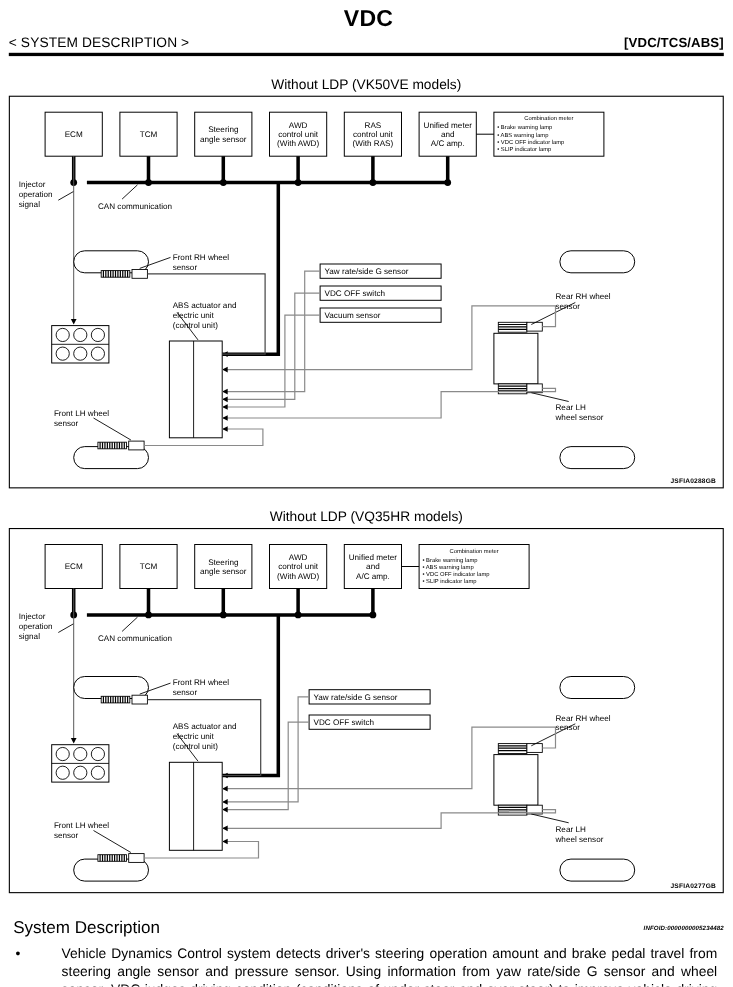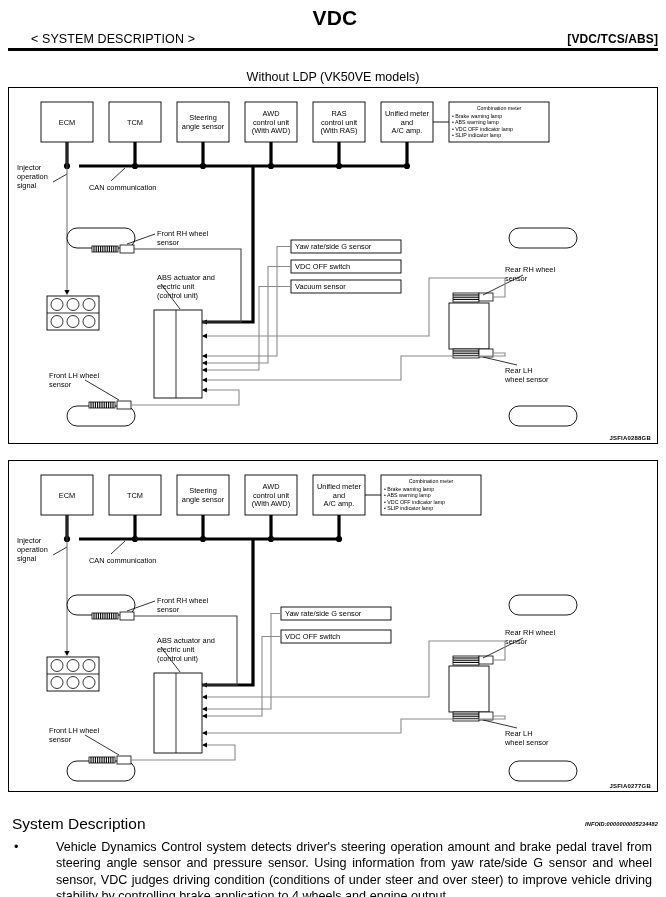--- a/index.html
+++ b/index.html
@@ -21,21 +21,20 @@
     font-size: 21px;
     font-weight: bold;
     letter-spacing: .2px;
     margin: 6px 0 2px 4px;
   }
   .header-row {
     display: flex;
     justify-content: space-between;
     align-items: flex-end;
     padding: 0 8px 1px 8px;
-    margin-left: 23px;
   }
   .header-left { font-size: 12.5px; letter-spacing: .1px; }
   .header-right { font-size: 12px; font-weight: bold; letter-spacing: .1px; }
   .header-rule {
     height: 2.5px;
     background: #000;
     margin: 1px 8px 0 8px;
   }
 
   
@@ -226,20 +225,21 @@
         <polyline points="282,198.5 250,198.5 250,282 193,282" fill="none" stroke="#8a8a8a" stroke-width="1.1"></polyline>
         <polygon points="193,282 198,279.4 198,284.6" fill="#000"></polygon>
         <rect x="500" y="140" width="68" height="20" rx="10" ry="10" fill="#fff" stroke="#000" stroke-width="0.9"></rect>
         <rect x="500" y="318" width="68" height="20" rx="10" ry="10" fill="#fff" stroke="#000" stroke-width="0.9"></rect>
       </svg>
     <div class="figure-code">JSFIA0288GB</div>
   </div>
 </div>
 
 <div class="figure">
+  <div class="figure-caption">Without LDP (VQ35HR models)</div>
   <div class="figure-frame">
     <svg id="diagram-2" width="646" height="330" viewBox="0 0 646 330">
         <rect x="32" y="14" width="52" height="40" fill="#fff" stroke="#000" stroke-width="0.9"></rect>
         <text x="58" y="36.6" text-anchor="middle" class="bx-label"><tspan x="58" dy="0">ECM</tspan></text>
         <rect x="100" y="14" width="52" height="40" fill="#fff" stroke="#000" stroke-width="0.9"></rect>
         <text x="126" y="36.6" text-anchor="middle" class="bx-label"><tspan x="126" dy="0">TCM</tspan></text>
         <rect x="168" y="14" width="52" height="40" fill="#fff" stroke="#000" stroke-width="0.9"></rect>
         <text x="194" y="32.4" text-anchor="middle" class="bx-label"><tspan x="194" dy="0">Steering</tspan><tspan x="194" dy="8.4">angle sensor</tspan></text>
         <rect x="236" y="14" width="52" height="40" fill="#fff" stroke="#000" stroke-width="0.9"></rect>
         <text x="262" y="28.200000000000003" text-anchor="middle" class="bx-label"><tspan x="262" dy="0">AWD</tspan><tspan x="262" dy="8.4">control unit</tspan><tspan x="262" dy="8.4">(With AWD)</tspan></text>

